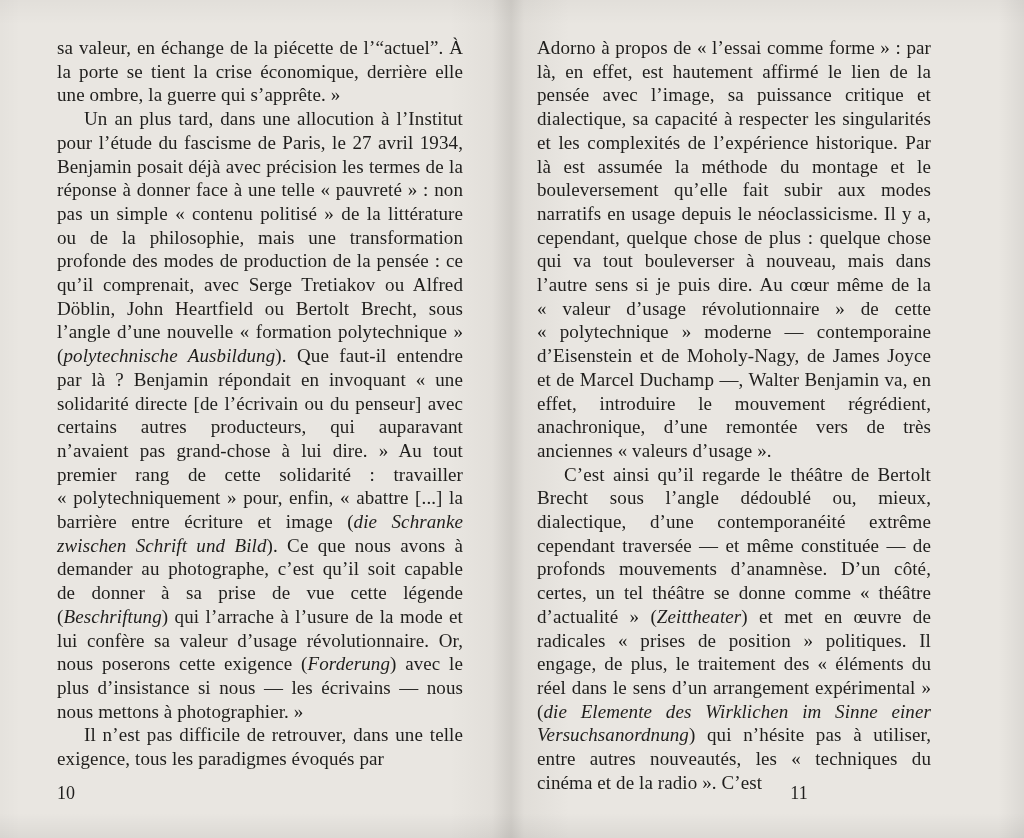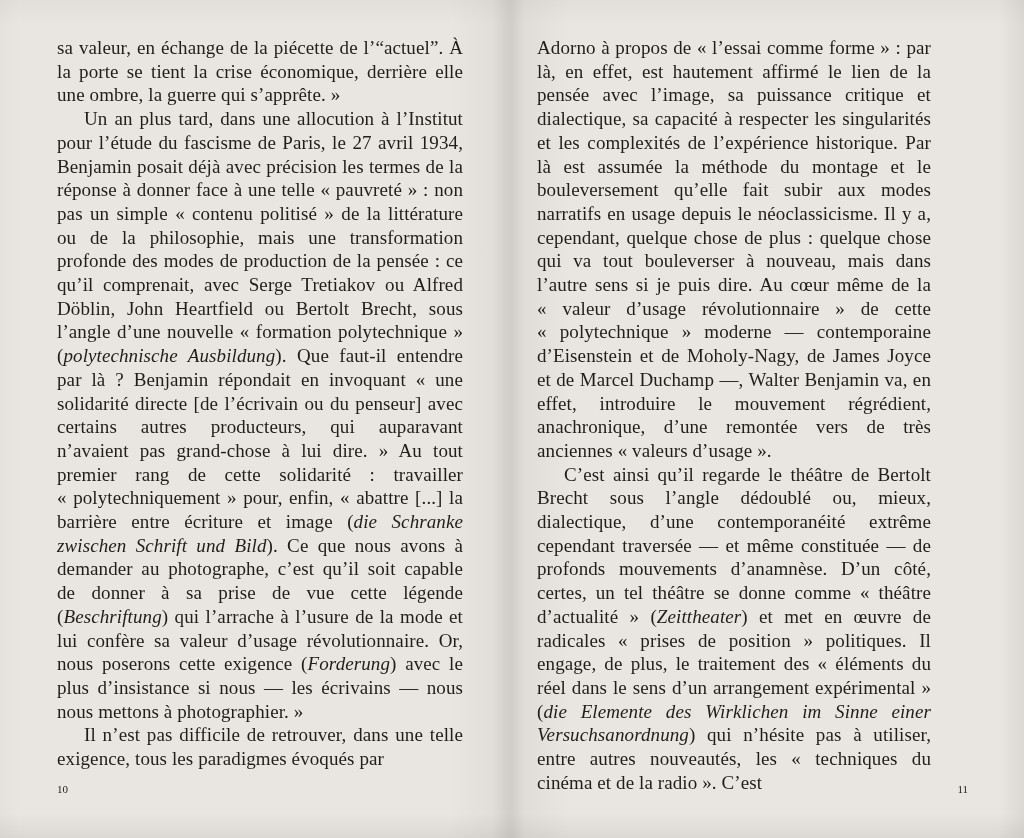--- a/index.html
+++ b/index.html
@@ -44,25 +44,25 @@
     font-size: 19px;
     line-height: 23.7px;
     text-align: justify;
     letter-spacing: 0.1px;
   }
   .para.indent { text-indent: 27px; }
   .para em { }
   .folio {
     position: absolute;
     top: 783px;
-    font-size: 11px;
+    font-size: 18px;
     color: var(--ink, #1f1e1c);
   }
   .folio.left  { left: 57px; }
-  .folio.right { left: 574px; width: 394px; text-align: right; }
+  .folio.right { left: 602px; width: 394px; text-align: center; }
 </style>
 </head>
 <body style="--paper: #e9e6e1; --ink: #1f1e1c;">
 
 <div class="spread">
   <div class="paper-shade"></div>
 
   <div class="text-col left">
       <p class="para"><span>sa valeur, en échange de la piécette de l’“actuel”. À la porte se tient la crise économique, derrière elle une ombre, la guerre qui s’apprête.&nbsp;»</span></p>
       <p class="para indent"><span>Un an plus tard, dans une allocution à l’Institut pour l’étude du fascisme de Paris, le 27 avril 1934, Benjamin posait déjà avec précision les termes de la réponse à donner face à une telle «&nbsp;pauvreté&nbsp;»&nbsp;: non pas un simple «&nbsp;contenu politisé&nbsp;» de la littérature ou de la philosophie, mais une transformation profonde des modes de production de la pensée&nbsp;: ce qu’il comprenait, avec Serge Tretiakov ou Alfred Döblin, John Heartfield ou Bertolt Brecht, sous l’angle d’une nouvelle «&nbsp;formation polytechnique&nbsp;» (</span><em>polytechnische Ausbildung</em><span>). Que faut-il entendre par là&nbsp;? Benjamin répondait en invoquant «&nbsp;une solidarité directe [de l’écrivain ou du penseur] avec certains autres producteurs, qui auparavant n’avaient pas grand-chose à lui dire.&nbsp;» Au tout premier rang de cette solidarité&nbsp;: travailler «&nbsp;polytechniquement&nbsp;» pour, enfin, «&nbsp;abattre [...] la barrière entre écriture et image (</span><em>die Schranke zwischen Schrift und Bild</em><span>). Ce que nous avons à demander au photographe, c’est qu’il soit capable de donner à sa prise de vue cette légende (</span><em>Beschriftung</em><span>) qui l’arrache à l’usure de la mode et lui confère sa valeur d’usage révolutionnaire. Or, nous poserons cette exigence (</span><em>Forderung</em><span>) avec le plus d’insistance si nous — les écrivains — nous nous mettons à photographier.&nbsp;»</span></p>

